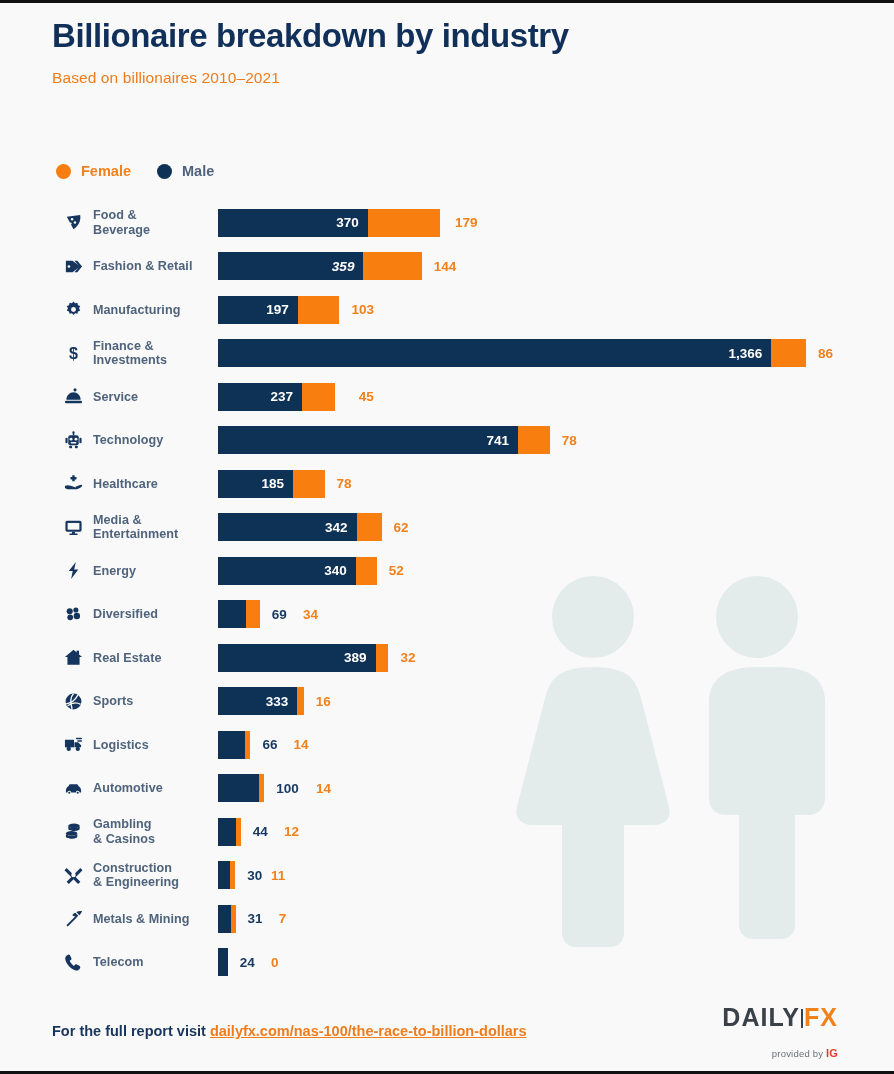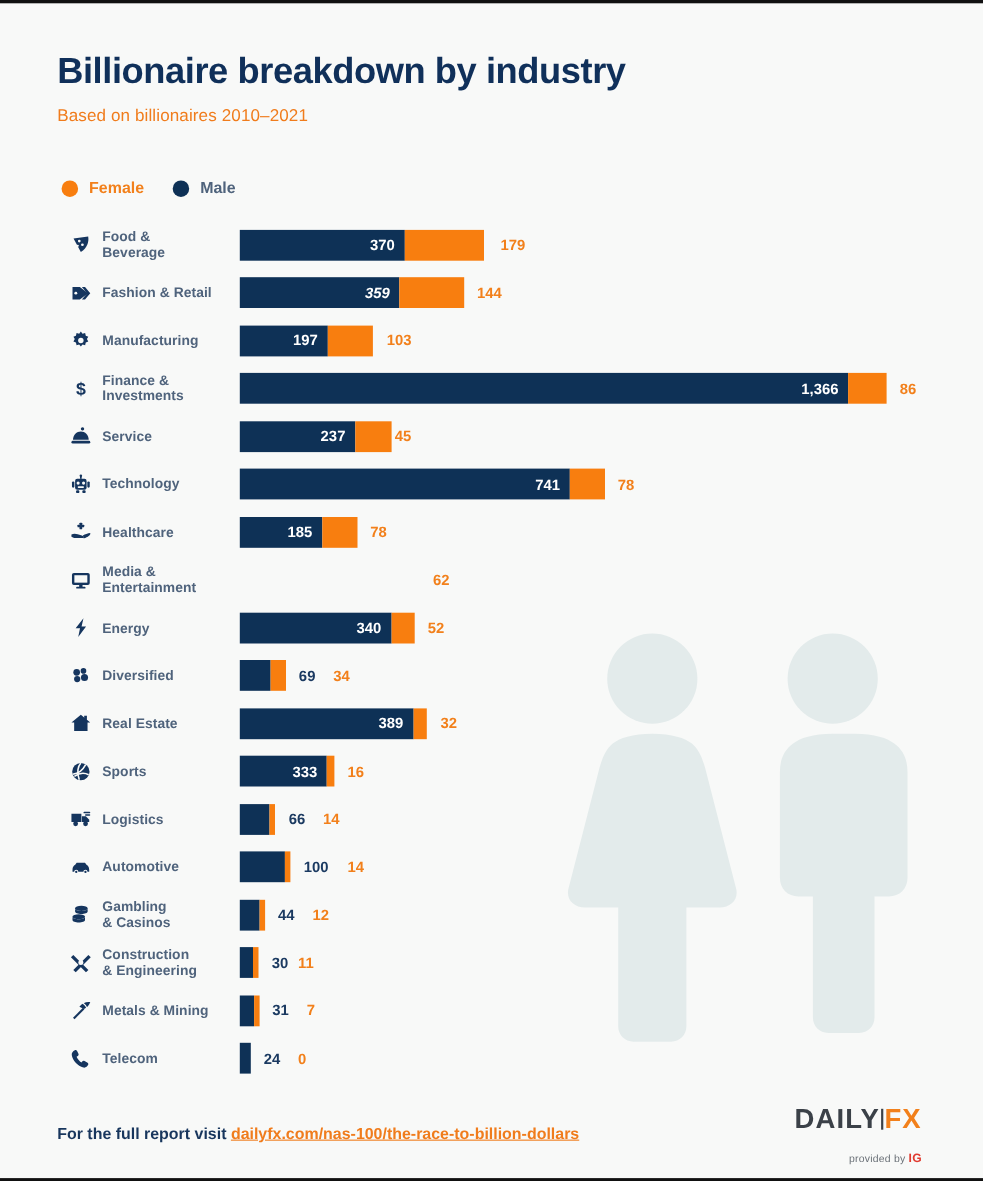--- a/index.html
+++ b/index.html
@@ -24,21 +24,21 @@
     position: absolute;
     left: 505px;
     top: 572px;
     width: 340px;
     height: 385px;
     z-index: 0;
     pointer-events: none;
   }
 
   
-  #header { position: absolute; left: 52px; top: 40px; z-index: 2; }
+  #header { position: absolute; left: 52px; top: 12px; z-index: 2; }
   #chart-title {
     font-size: 33px;
     font-weight: bold;
     color: #10305a;
     letter-spacing: -0.4px;
     line-height: 42px;
     white-space: nowrap;
   }
   #chart-subtitle {
     margin-top: 12px;
@@ -308,21 +308,21 @@
           <svg width="19" height="19" viewBox="0 0 20 20" fill="#15355e" xmlns="http://www.w3.org/2000/svg">
             <path d="M10 3 a1.6 1.6 0 1 1 0 .1 z"></path>
             <path d="M2.5 13.5 C2.5 8.8 6 5.5 10 5.5 S17.5 8.8 17.5 13.5 z"></path>
             <rect x="1" y="14.5" width="18" height="2.6" rx="1.3"></rect>
           </svg>
         </div>
         <div class="row-label">
           <div>Service</div>
         </div>
         <div class="row-bars">
-          <div class="seg-male" style="width: 105px;">
+          <div class="seg-male" style="width: 84px;">
             <span class="val-in">237</span>
           </div>
           <div class="seg-female" style="width: 32.805px;"></div>
         </div>
         <div class="val-female" style="left: 358.79px;">45</div>
       </div>
       <div class="row">
         <div class="row-icon">
           <svg width="19" height="19" viewBox="0 0 20 20" fill="#15355e" xmlns="http://www.w3.org/2000/svg">
             <rect x="9.2" y="1.5" width="1.6" height="3"></rect>
@@ -374,20 +374,26 @@
             <rect x="1.5" y="3" width="17" height="11.5" rx="1.8"></rect>
             <rect x="3.8" y="5.2" width="12.4" height="7.1" fill="#f8f9f8"></rect>
             <rect x="8.4" y="14.5" width="3.2" height="2.2"></rect>
             <rect x="5.5" y="16.3" width="9" height="1.7" rx="0.8"></rect>
           </svg>
         </div>
         <div class="row-label">
           <div>Media &amp;</div>
           <div>Entertainment</div>
         </div>
+        <div class="row-bars">
+          <div class="seg-male" style="width: 138.51px;">
+            <span class="val-in">342</span>
+          </div>
+          <div class="seg-female" style="width: 25.11px;"></div>
+        </div>
         <div class="val-female" style="left: 393.62px;">62</div>
       </div>
       <div class="row">
         <div class="row-icon">
           <svg width="19" height="19" viewBox="0 0 20 20" fill="#15355e" xmlns="http://www.w3.org/2000/svg">
             <path d="M12.5 1 L5 10.6 h4.2 L7.5 19 L15 9 h-4.3 z"></path>
           </svg>
         </div>
         <div class="row-label">
           <div>Energy</div>

